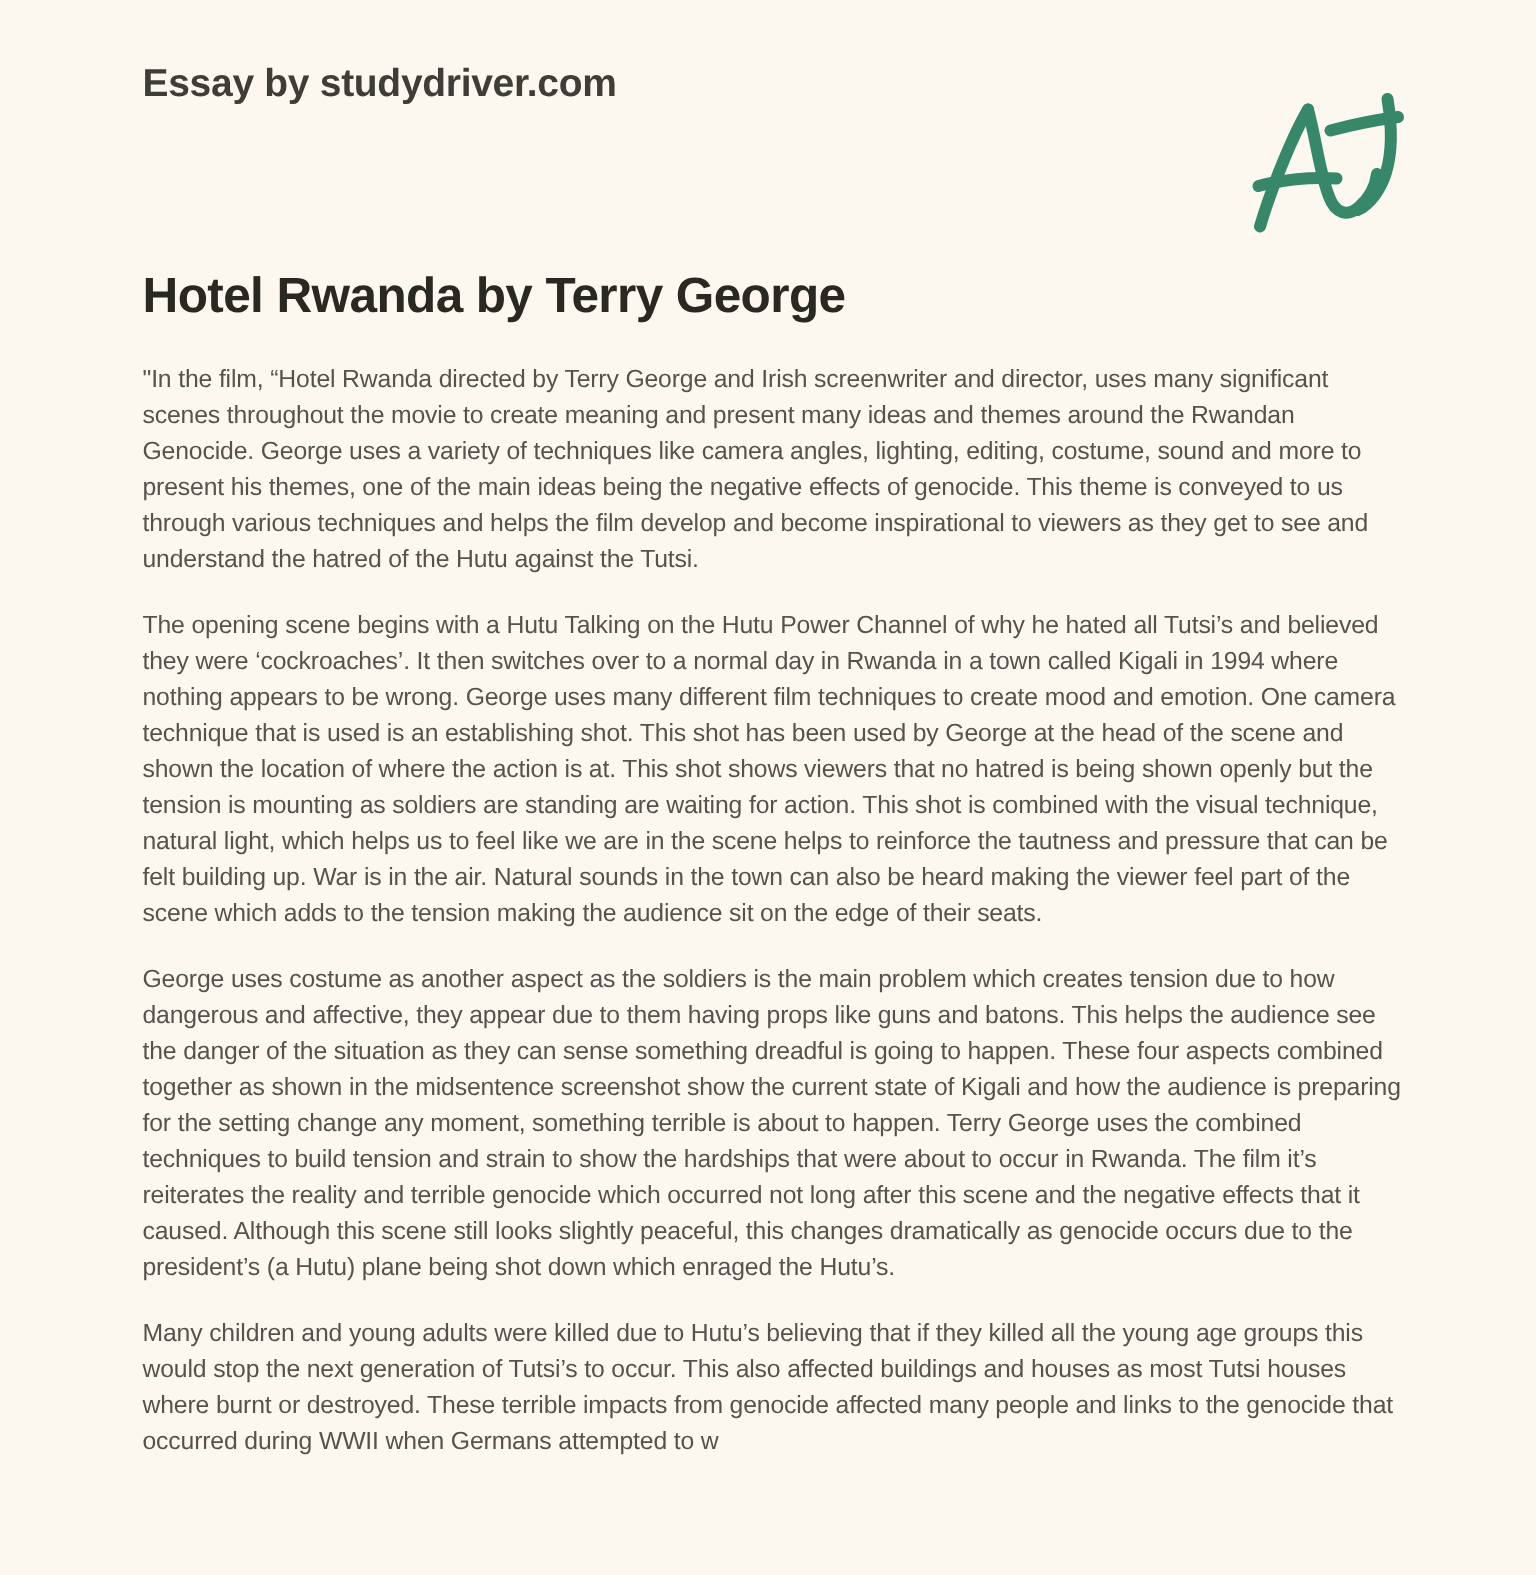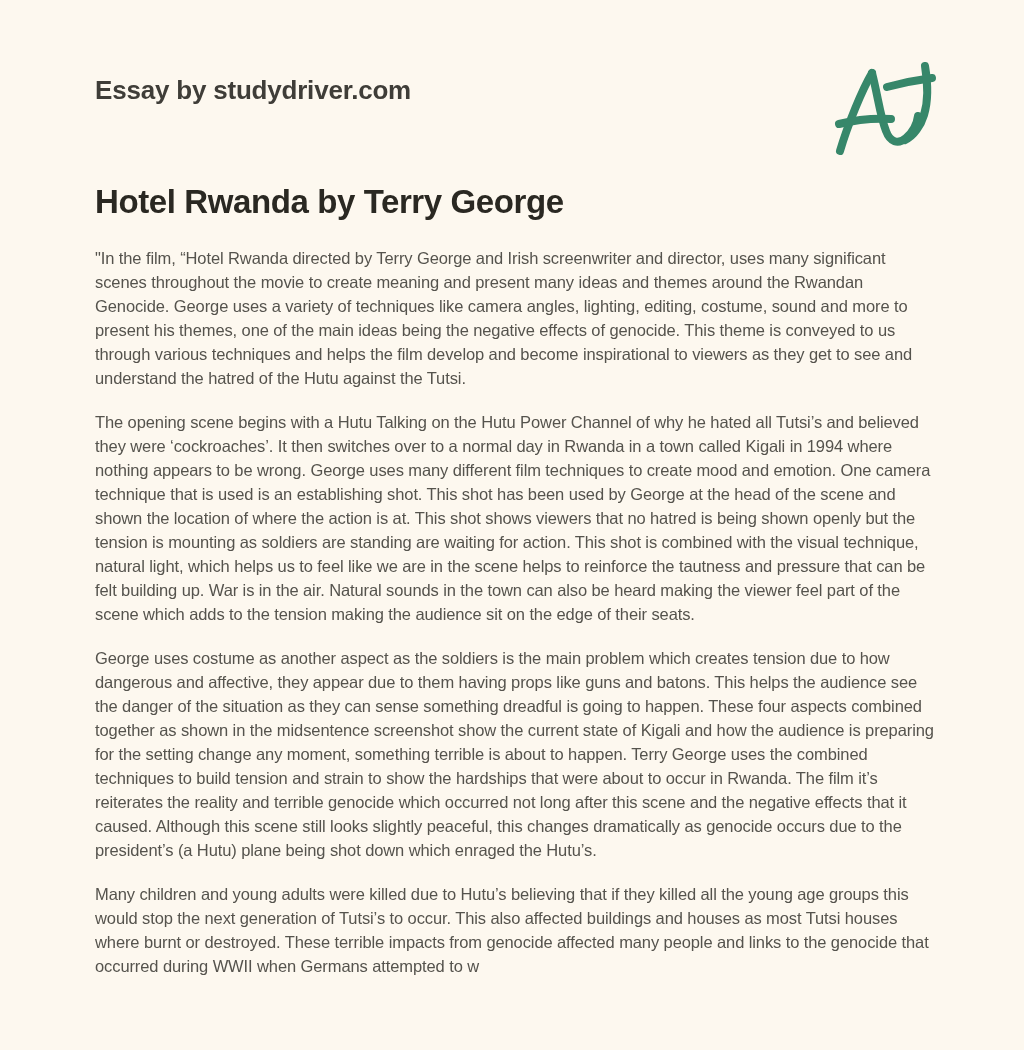--- a/index.html
+++ b/index.html
@@ -13,36 +13,36 @@
   }
   *{margin:0;padding:0;box-sizing:border-box;}
   html,body{width:1024px;height:1050px;overflow:hidden;}
   body{
     background:var(--bg);
     font-family:"Liberation Sans","DejaVu Sans",sans-serif;
     color:var(--body);
   }
   .page{position:relative;width:1024px;height:1050px;padding:0 84px 0 95px;}
   .byline{
-    padding-top:74px;
+    padding-top:39px;
     font-size:26px;line-height:32px;font-weight:bold;
     color:var(--byline);letter-spacing:-0.2px;
   }
   .source-line{
     margin-top:16px;font-size:17px;line-height:24px;color:var(--muted);
   }
   .source-link{
     color:var(--link-green);text-decoration:none;cursor:pointer;
   }
   .logo{
     position:absolute;left:822px;top:58px;width:120px;height:100px;
     color:var(--logo-green);
   }
   .essay-title{
-    margin-top:74px;
+    margin-top:104px;
     font-size:33px;line-height:44px;font-weight:bold;
     color:var(--heading);letter-spacing:-0.4px;
   }
   .essay-body{margin-top:22px;}
   .para{
     font-size:16.5px;line-height:24px;letter-spacing:-0.1px;
     color:var(--body);
     margin:0 0 20px 0;
     max-width:845px;
   }

